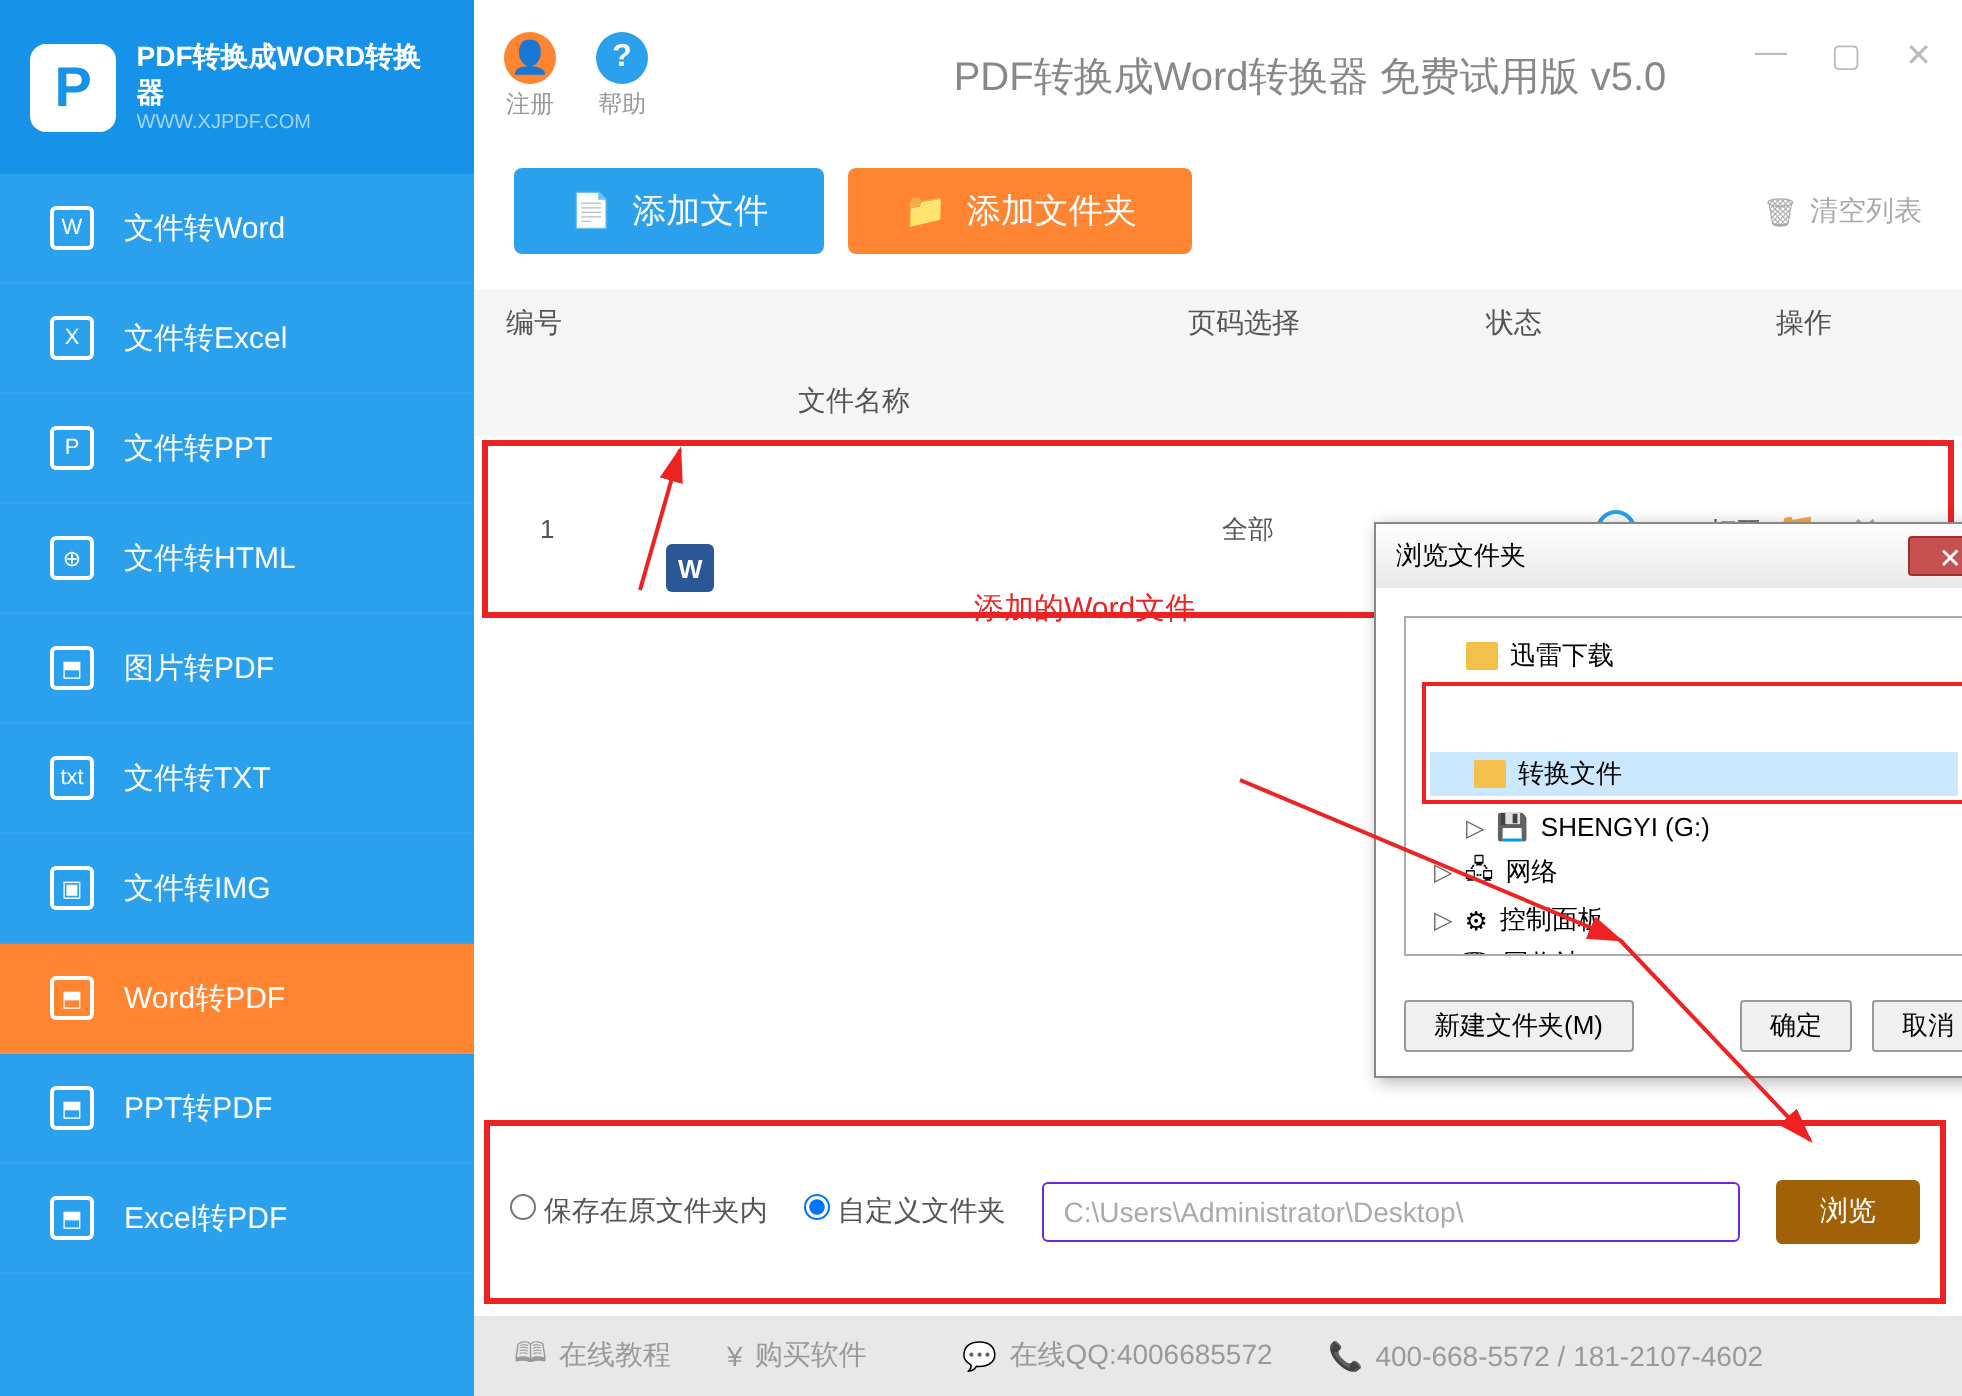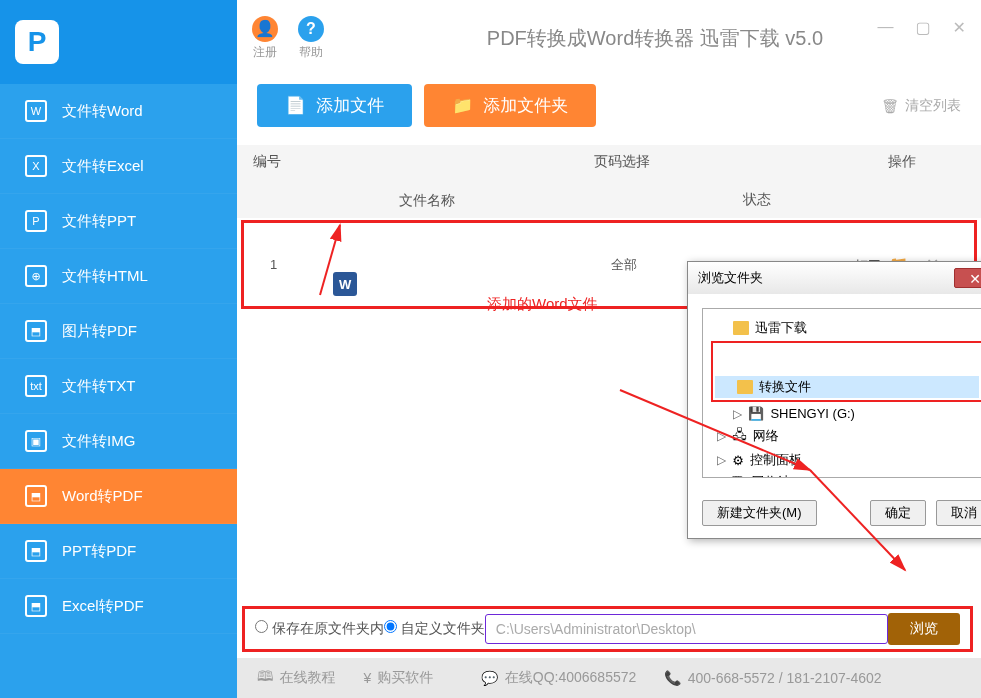--- a/index.html
+++ b/index.html
@@ -28,21 +28,21 @@
     .actions { padding: 8px 20px 18px; display: flex; align-items: center; gap: 12px; }
     .bigbtn { padding: 10px 28px; border-radius: 4px; color: #fff; font-size: 17px; display: flex; align-items: center; gap: 10px; cursor: pointer; }
     .clear { margin-left: auto; color: #aaa; font-size: 14px; display: flex; align-items: center; gap: 6px; cursor: pointer; }
     
     
     .thead { background: #f5f5f5; display: flex; padding: 8px 0; color: #555; font-size: 14px; }
     .thead div, .trow div { text-align: center; }
     .c-num { width: 60px; }
     .c-name { width: 260px; margin-top: 39px; }
     .c-page { width: 130px; }
-    .c-status { width: 140px; margin-top: 38px; }
+    .c-status { width: 140px; }
     .c-op { width: 150px; }
     .trow { display: flex; padding: 10px 0; align-items: center; color: #555; font-size: 13px; }
     .tbox { border: 3px solid #ee2222; margin: 2px 4px 0 4px; }
     .fname { display: flex; align-items: center; gap: 8px; padding-left: 30px; }
     .wicon { width: 24px; height: 24px; background: #2b5797; border-radius: 3px; color: #fff; display: flex; align-items: center; justify-content: center; font-size: 13px; font-weight: bold; }
     .pbar { width: 90px; height: 8px; background: #ddd; display: inline-block; vertical-align: middle; }
     .play { width: 20px; height: 20px; border: 2px solid #2ba1ed; border-radius: 50%; display: inline-flex; align-items: center; justify-content: center; color: #2ba1ed; margin-left: 8px; font-size: 10px; vertical-align: middle; }
     .opicon { color: #aaa; margin: 0 6px; font-size: 16px; }
     
     
@@ -57,37 +57,41 @@
     .tree { border: 1px solid #aaa; height: 170px; padding: 8px; font-size: 13px; overflow: hidden; }
     .tree-item { padding: 2px 0 2px 22px; display: flex; align-items: center; gap: 6px; }
     .tree-item .fold { width: 16px; height: 14px; background: #f3c14b; border-radius: 1px; }
     .tree-hl { border: 2px solid #ee2222; padding: 2px; margin: 2px 0; }
     .tree-sel { background: #cce8ff; margin-top: 31px; }
     .tb { font-size: 12px; color: #666; }
     .dlg-btns { padding: 8px 14px 12px; display: flex; gap: 10px; justify-content: space-between; }
     .dlg-btns button { padding: 3px 14px; font-size: 13px; background: #f0f0f0; border: 1px solid #999; border-radius: 2px; cursor: pointer; }
     
     
-    .botbox { position: absolute; bottom: 46px; left: 5px; right: 8px; border: 3px solid #ee2222; padding: 4px 10px; display: flex; align-items: center; font-size: 14px; color: #555; }
+    .botbox { position: absolute; bottom: 46px; left: 5px; right: 8px; border: 3px solid #ee2222; padding: 27px 10px; display: flex; align-items: center; gap: 18px; font-size: 14px; color: #555; }
     .botbox input[type=text] { flex: 1; padding: 6px 10px; border: 1px solid #6d28d9; border-radius: 3px; color: #aaa; font-size: 14px; }
     .browse { background: #a16207; color: #fff; padding: 7px 22px; border-radius: 3px; cursor: pointer; }
     
     
     .status { position: absolute; bottom: 0; left: 237px; right: 0; height: 40px; background: #e8e8e8; display: flex; align-items: center; padding: 0 20px; gap: 28px; color: #999; font-size: 14px; }
     .status span { display: flex; align-items: center; gap: 6px; }
     
     
     .overlay-svg { position: absolute; top: 0; left: 0; pointer-events: none; }
   </style>
 </head>
 <body>
 
 <div class="sidebar">
   <div class="logo-area">
     <div class="logo-icon">P</div>
+    <div>
+      <div class="logo-text">PDF转换成WORD转换器</div>
+      <div class="logo-sub">WWW.XJPDF.COM</div>
+    </div>
   </div>
   <ul class="menu" id="menu">
       <li>
         <span class="micon">W</span>
         <span>文件转Word</span>
       </li>
       <li>
         <span class="micon">X</span>
         <span>文件转Excel</span>
       </li>
@@ -129,21 +133,21 @@
 <div class="main">
   <div class="topbar">
     <div class="top-btn">
       <div class="circ" style="background:#ff8533">👤</div>
       <span>注册</span>
     </div>
     <div class="top-btn">
       <div class="circ" style="background:#2ba1ed">?</div>
       <span>帮助</span>
     </div>
-    <div class="title">PDF转换成Word转换器 迅雷下载 v5.0</div>
+    <div class="title">PDF转换成Word转换器 免费试用版 v5.0</div>
     <div class="winbtns">
       <span>—</span>
       <span>▢</span>
       <span>✕</span>
     </div>
   </div>
 
   <div class="actions">
     <div class="bigbtn" style="background:#2ba1ed">
       <span>📄</span>

